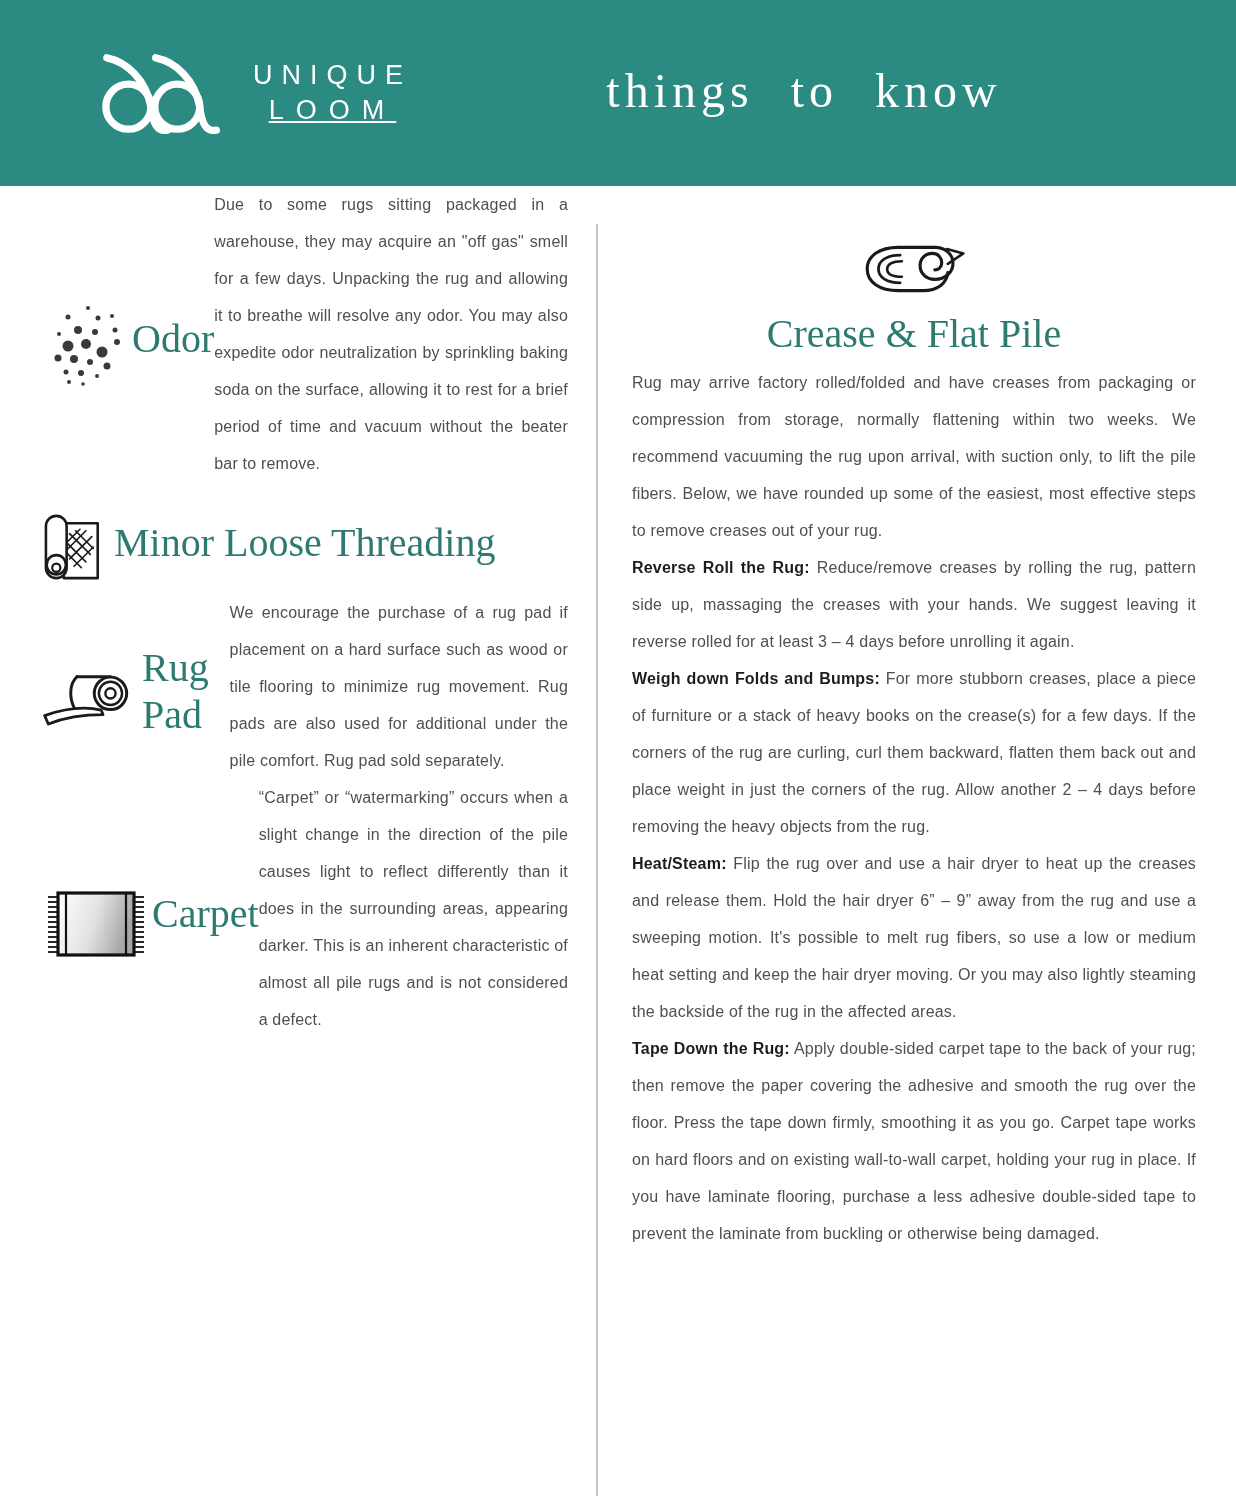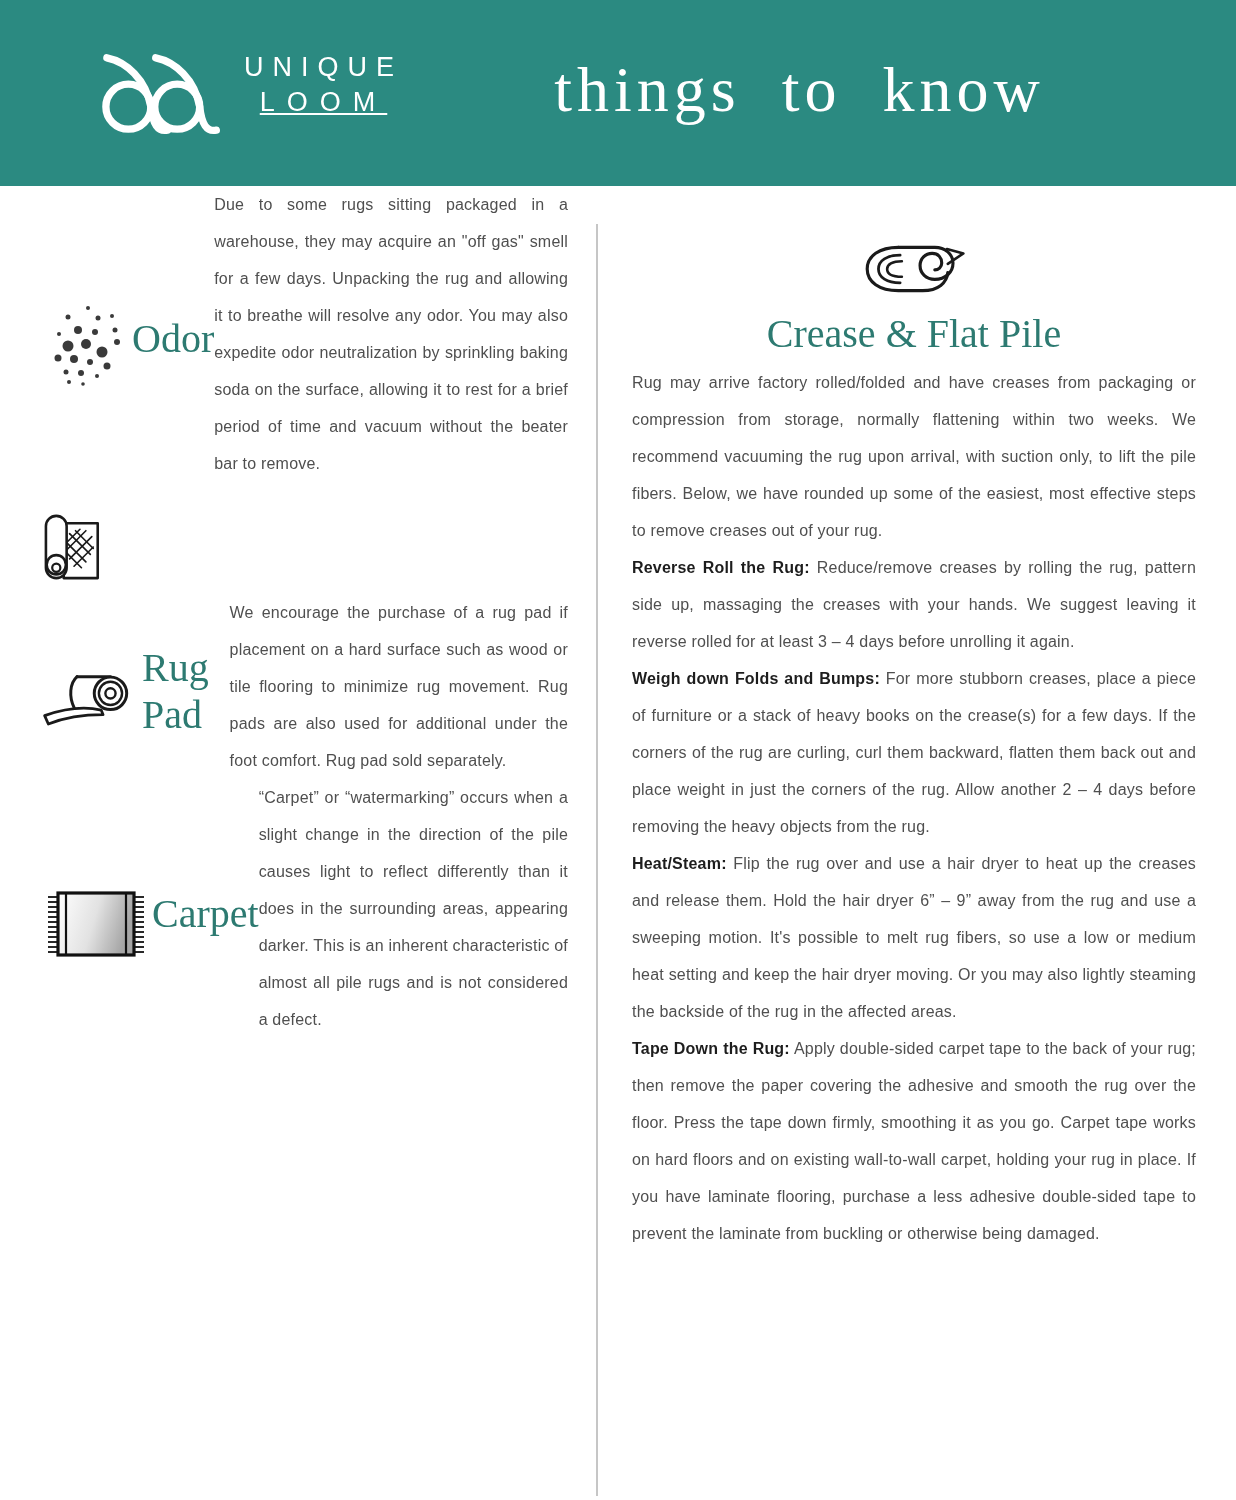--- a/index.html
+++ b/index.html
@@ -7,31 +7,31 @@
   .page {
     position:relative; width:1236px; height:1500px; margin:0 auto;
     background:#ffffff; overflow:hidden;
     font-family:"Liberation Sans", sans-serif;
   }
   
   .masthead {
     height:186px; background:#2B8A81;
     display:flex; align-items:center;
   }
-  .brand { display:flex; gap:11px; margin-left:98px; }
+  .brand { display:flex; align-items:center; gap:20px; margin-left:98px; }
   .logo-svg { display:block; }
   .brand-text {
     color:#ffffff; font-size:27px; font-weight:400;
     letter-spacing:9px; line-height:1.3; text-align:center;
   }
   .brand-text .line2 { letter-spacing:12px;text-decoration:underline; }
   .masthead-title {
     flex:1; text-align:center; color:#ffffff;
     font-family:"Liberation Serif", serif; font-weight:400;
-    font-size:64px; letter-spacing:5px; word-spacing:20px;
+    font-size:48px; letter-spacing:5px; word-spacing:20px;
     margin-right:40px; margin-top:-6px;
   }
   
   .content { display:flex; align-items:flex-start; }
   .col { display:flex; flex-direction:column; align-items:center; }
   .col-left  { width:528px; margin-left:40px; }
   .col-right { width:564px; margin-left:34px; }
   .divider {
     width:2px; background:#c6c6c6; margin-left:28px;
     margin-top:38px; height:1272px; flex:none;
@@ -128,35 +128,36 @@
               <path d="M54 24 L34 44"></path>
                 <path d="M62 26 L36 52"></path>
               <path d="M70 34 L40 64"></path>
                 <path d="M72 48 L46 74"></path>
             </g>
             <rect class="ink-fill" x="8" y="6" width="28" height="84" rx="14" stroke-width="3.5"></rect>
             <circle class="ink-fill" cx="22" cy="72" r="13" stroke-width="3.5"></circle>
             <circle class="ink" cx="22" cy="76" r="5.5" stroke-width="3"></circle>
           </svg>
         </div>
+        <h2 class="section-heading">Minor Loose Threading</h2>
       </div>
 
       <div class="info-section sec-rugpad">
         <div class="icon-wrap">
           <svg width="102" height="62" viewBox="0 0 110 66">
             <path class="ink-fill" d="M66 46 C44 41 22 46 5 52 L9 61 C27 54 47 51 68 51 Z" stroke-width="3"></path>
             <path class="ink" d="M40 10 L76 10" stroke-width="3.2"></path>
             <path class="ink" d="M40 10 C32 17 31 32 37 44" stroke-width="3.2"></path>
             <circle class="ink-fill" cx="76" cy="28" r="17.5" stroke-width="3.2"></circle>
             <circle class="ink" cx="76" cy="28" r="12.5" stroke-width="2.6"></circle>
             <circle class="ink" cx="76" cy="28" r="5.5" stroke-width="2.6"></circle>
           </svg>
         </div>
         <h2 class="section-heading">Rug Pad</h2>
-        <p class="body-text">We encourage the purchase of a rug pad if placement on a hard surface such as wood or tile flooring to minimize rug movement. Rug pads are also used for additional under the foot comfort. Rug pad sold separately.</p>
+        <p class="body-text">We encourage the purchase of a rug pad if placement on a hard surface such as wood or tile flooring to minimize rug movement. Rug pads are also used for additional under the pile comfort. Rug pad sold separately.</p>
       </div>
 
       <div class="info-section sec-shading">
         <div class="icon-wrap">
           <svg width="112" height="74" viewBox="0 0 104 74">
             <defs>
               <linearGradient id="shadeGrad" x1="0" y1="0" x2="1" y2="0.25">
                 <stop offset="0" stop-color="#ffffff"></stop>
                 <stop offset="0.55" stop-color="#e2e2e2"></stop>
                 <stop offset="1" stop-color="#a6a6a6"></stop>

